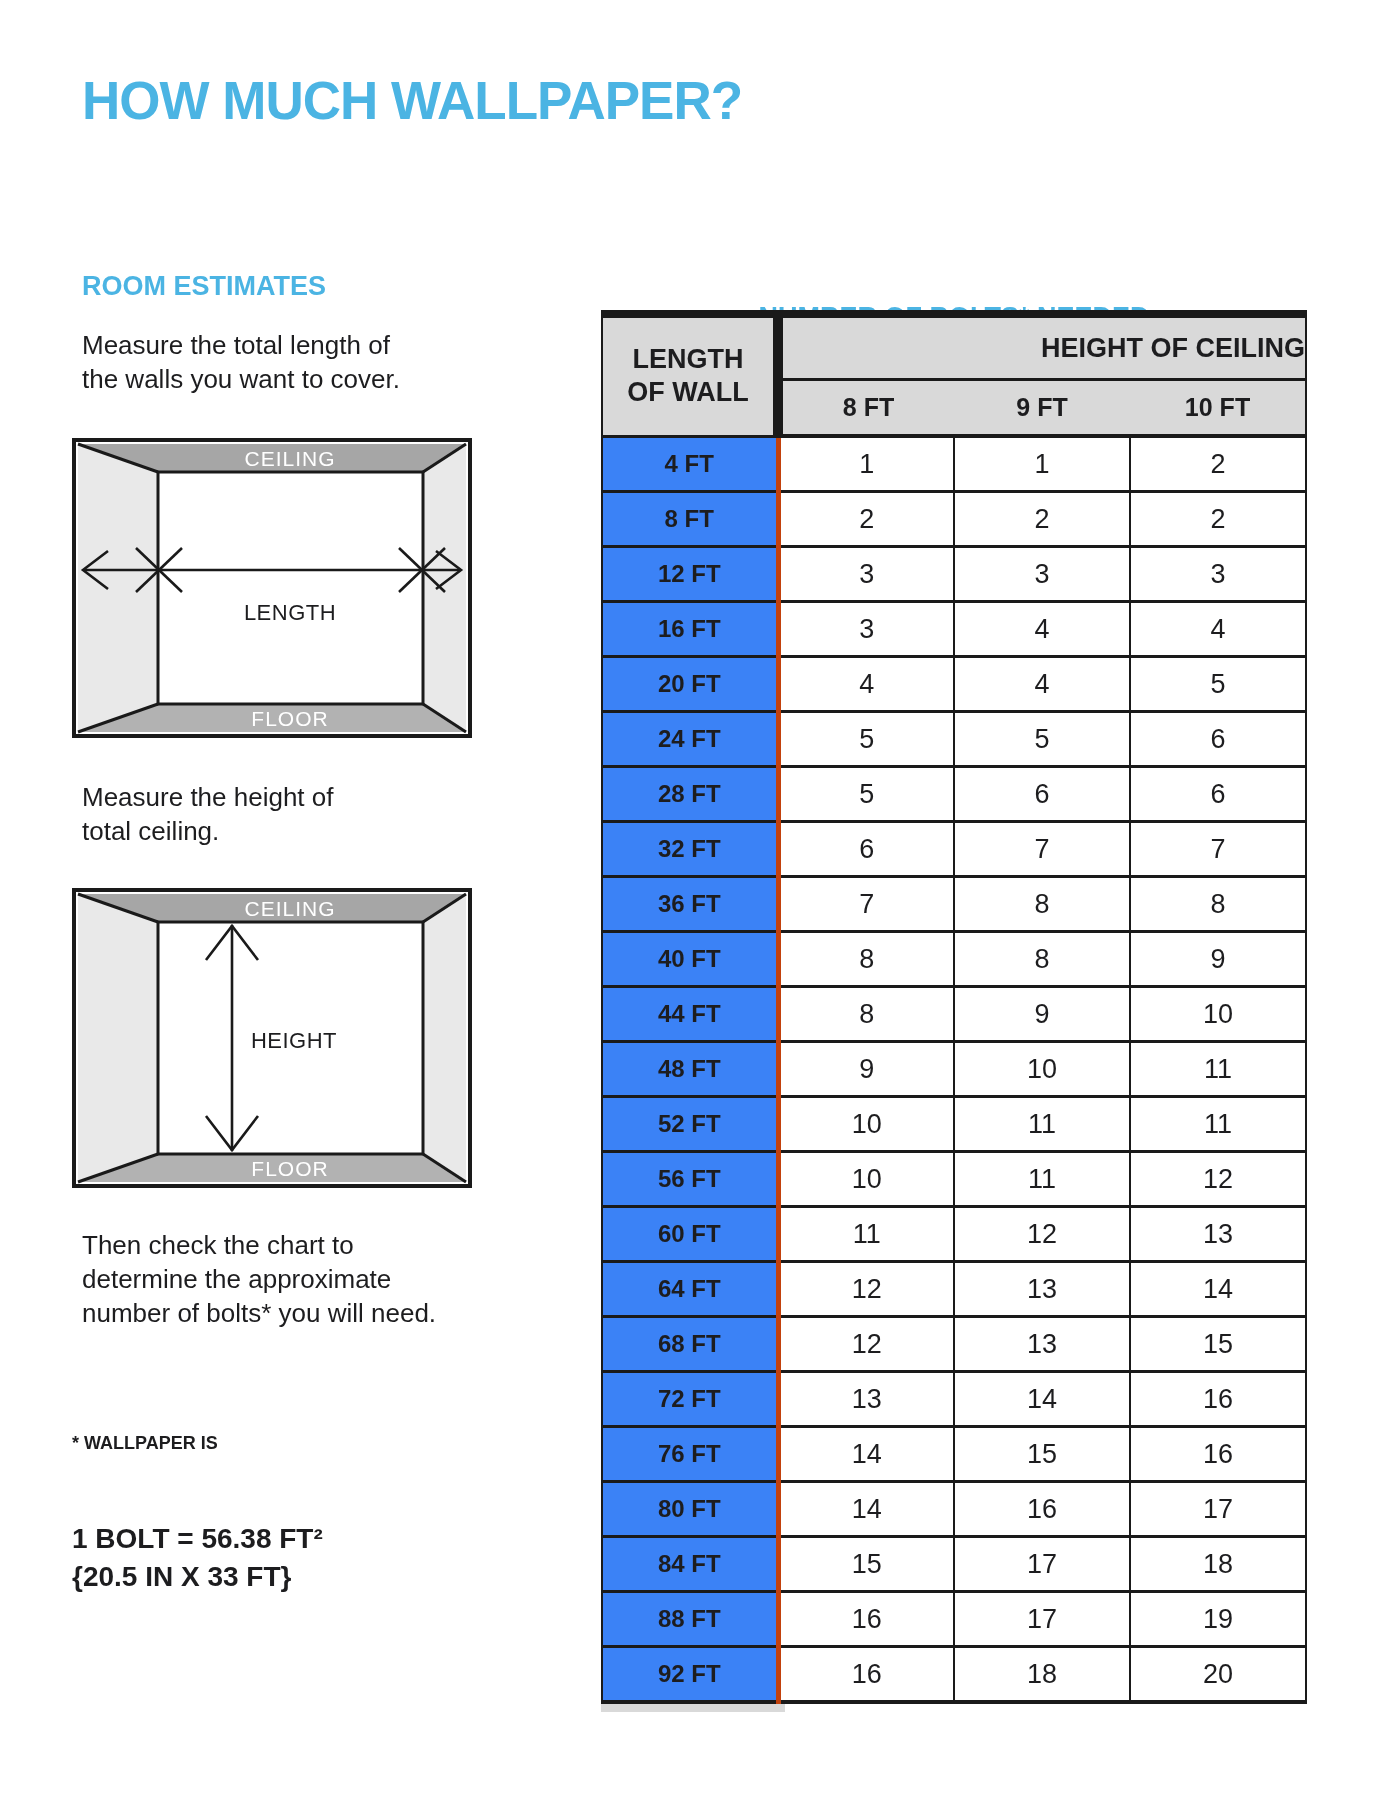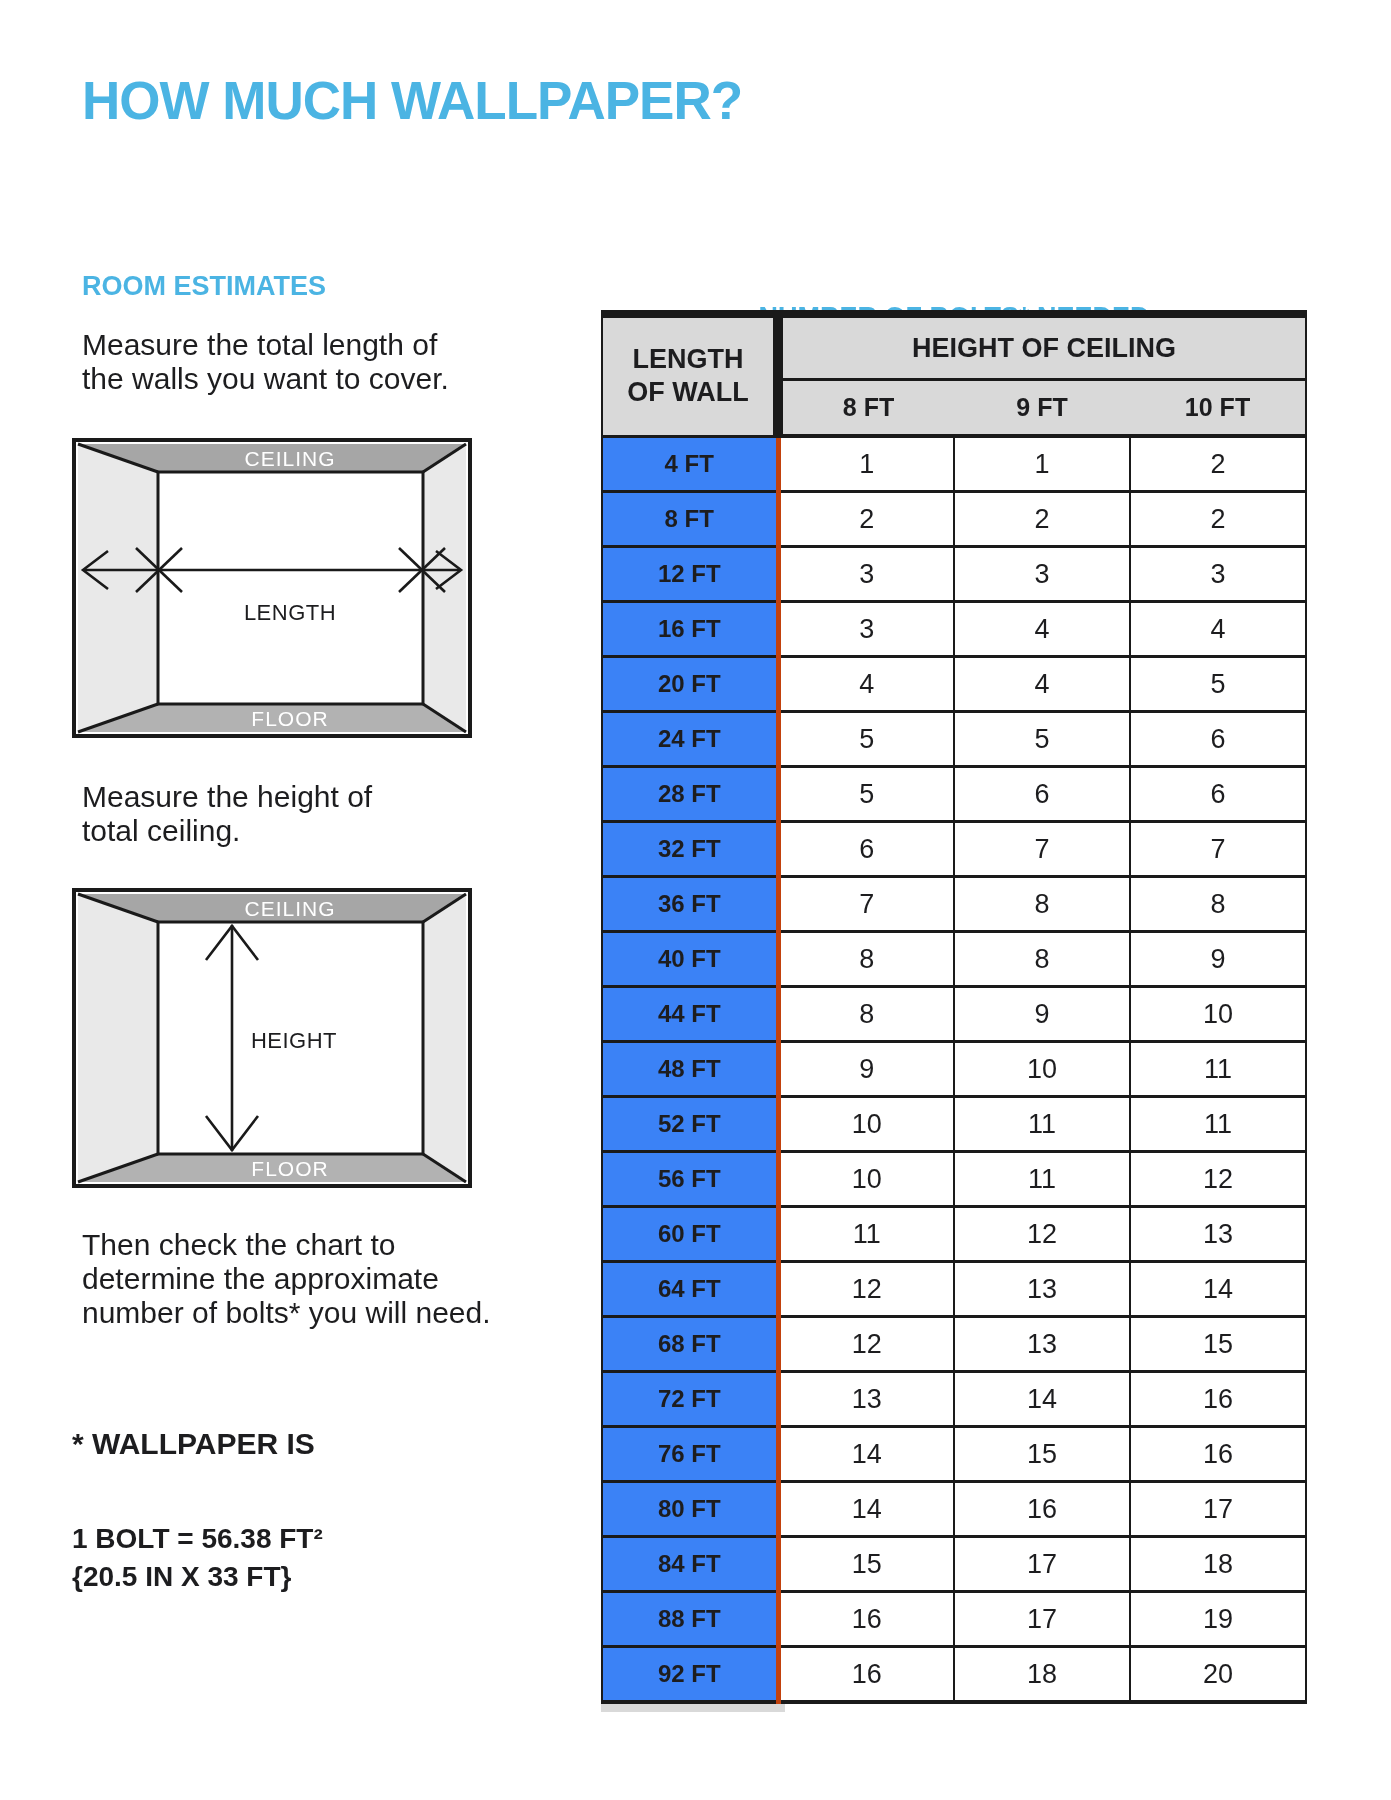--- a/index.html
+++ b/index.html
@@ -16,30 +16,30 @@
   }
   .section-heading{
     font-size:27px;font-weight:700;letter-spacing:0;
   }
   .room-estimates{left:82px;top:258px;}
   .table-heading{
     left:601px;top:258px;width:706px;text-align:center;
     font-size:27px;font-weight:700;margin-top:44px;
   }
   .body-text{
-    font-size:30px;line-height:34px;white-space:pre-line;color:#1d1d1f;
+    font-size:26px;line-height:34px;white-space:pre-line;color:#1d1d1f;
   }
   .p1{left:82px;top:328px;}
   .p2{left:82px;top:780px;}
   .p3{left:82px;top:1228px;}
   .diagram{left:72px;width:400px;height:300px;}
   .d1{top:438px;}
   .d2{top:888px;}
   .footnote{
-    left:72px;top:1426px;font-size:30px;font-weight:700;line-height:35px;
+    left:72px;top:1426px;font-size:18px;font-weight:700;line-height:35px;
   }
   .footnote .indent{padding-left:24px;}
   .bolt-info{
     left:72px;top:1520px;font-size:28px;font-weight:700;line-height:38px;
   }
   
   .table-wrap{left:601px;top:310px;width:706px;}
   table.bolt-table{
     width:706px;border-collapse:collapse;table-layout:fixed;
     border-top:8px solid #1a1a1a;
@@ -51,20 +51,21 @@
   .bolt-table col.cd{width:176px;}
   .bolt-table th,.bolt-table td{padding:0;text-align:center;vertical-align:middle;}
   .bolt-table .len-head{
     background:#d9d9d9;font-size:27px;font-weight:700;
     white-space:pre-line;line-height:33px;
     border-right:10px solid #1a1a1a;
   }
   .bolt-table .group-head{
     background:#d9d9d9;font-size:27px;font-weight:700;height:60px;
     border-bottom:3px solid #1a1a1a;
+    text-align:right;
   }
   .bolt-table .sub-head{
     background:#d9d9d9;font-size:25px;font-weight:700;height:53px;
     border-bottom:4px solid #1a1a1a;
   }
   .bolt-table td{
     height:52px;font-size:27px;background:#ffffff;
     border-top:3px solid #1a1a1a;
   }
   .bolt-table td.c1{

